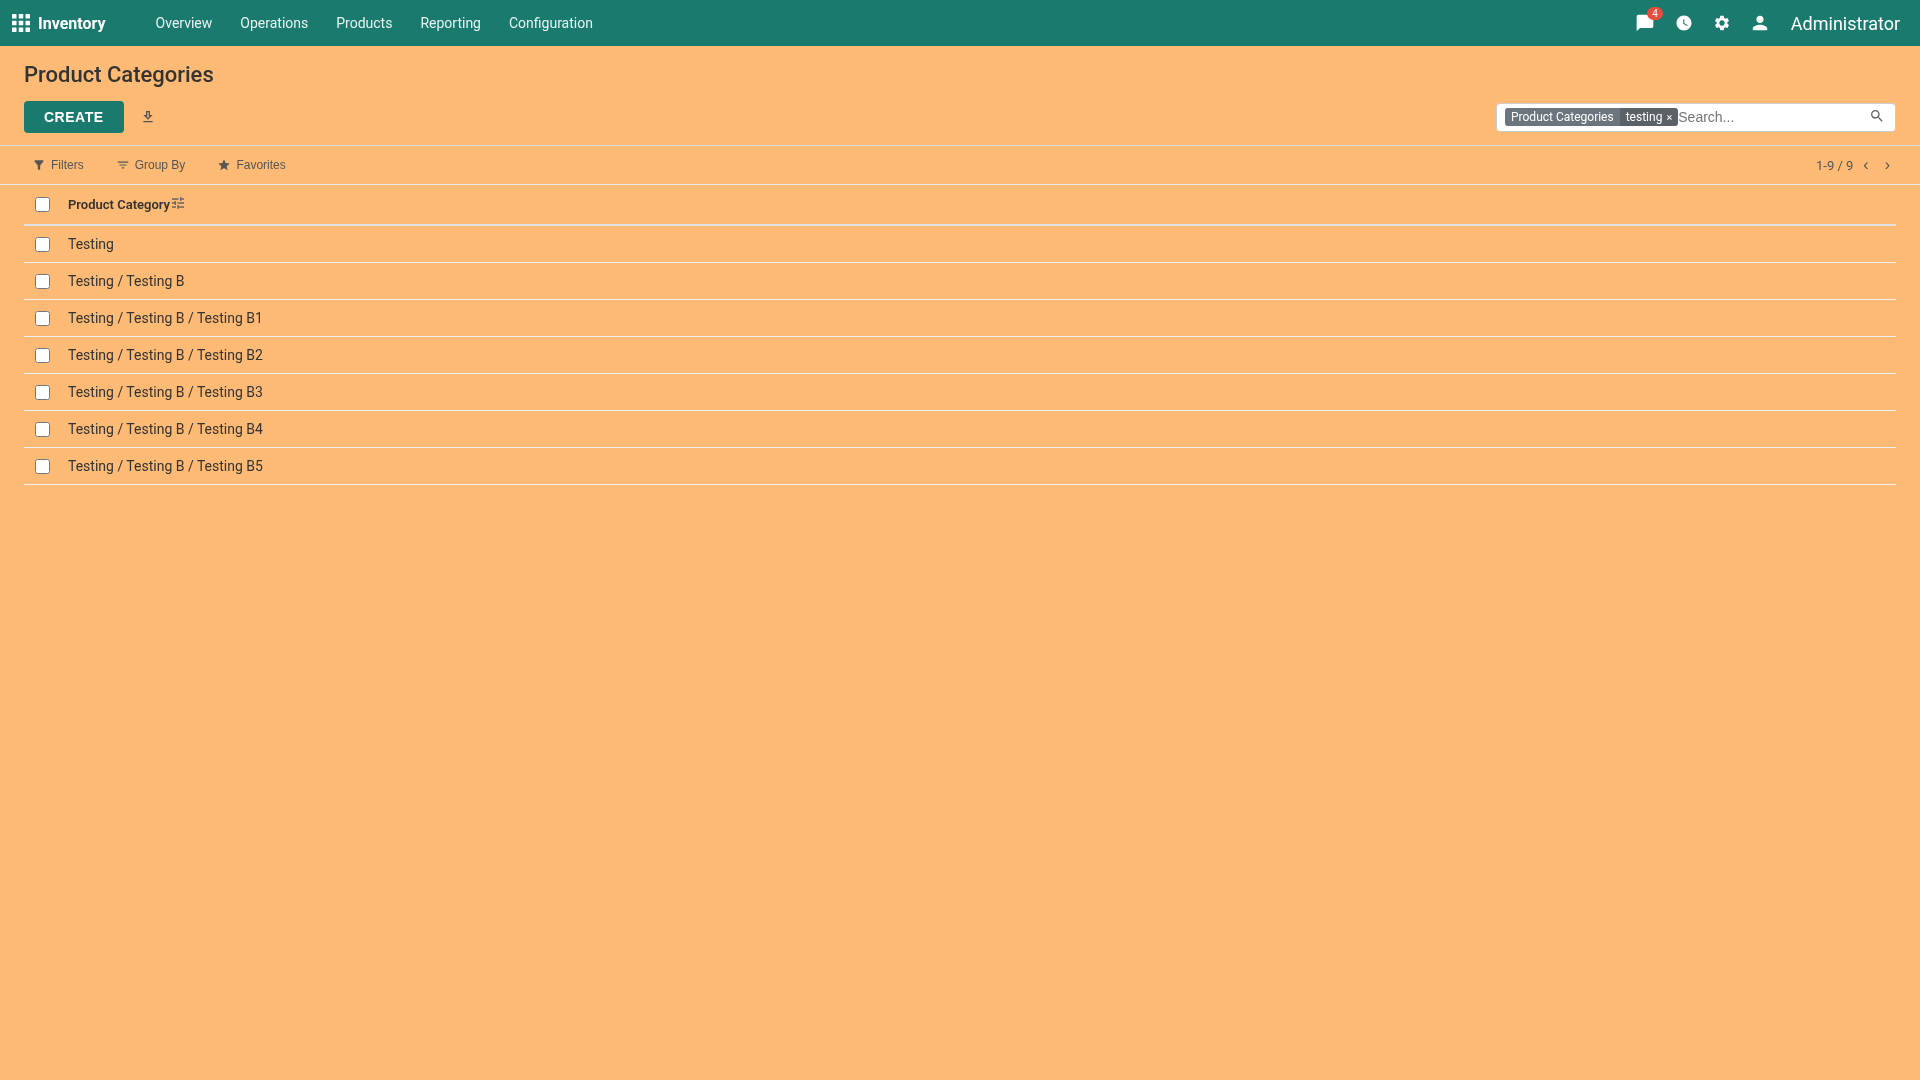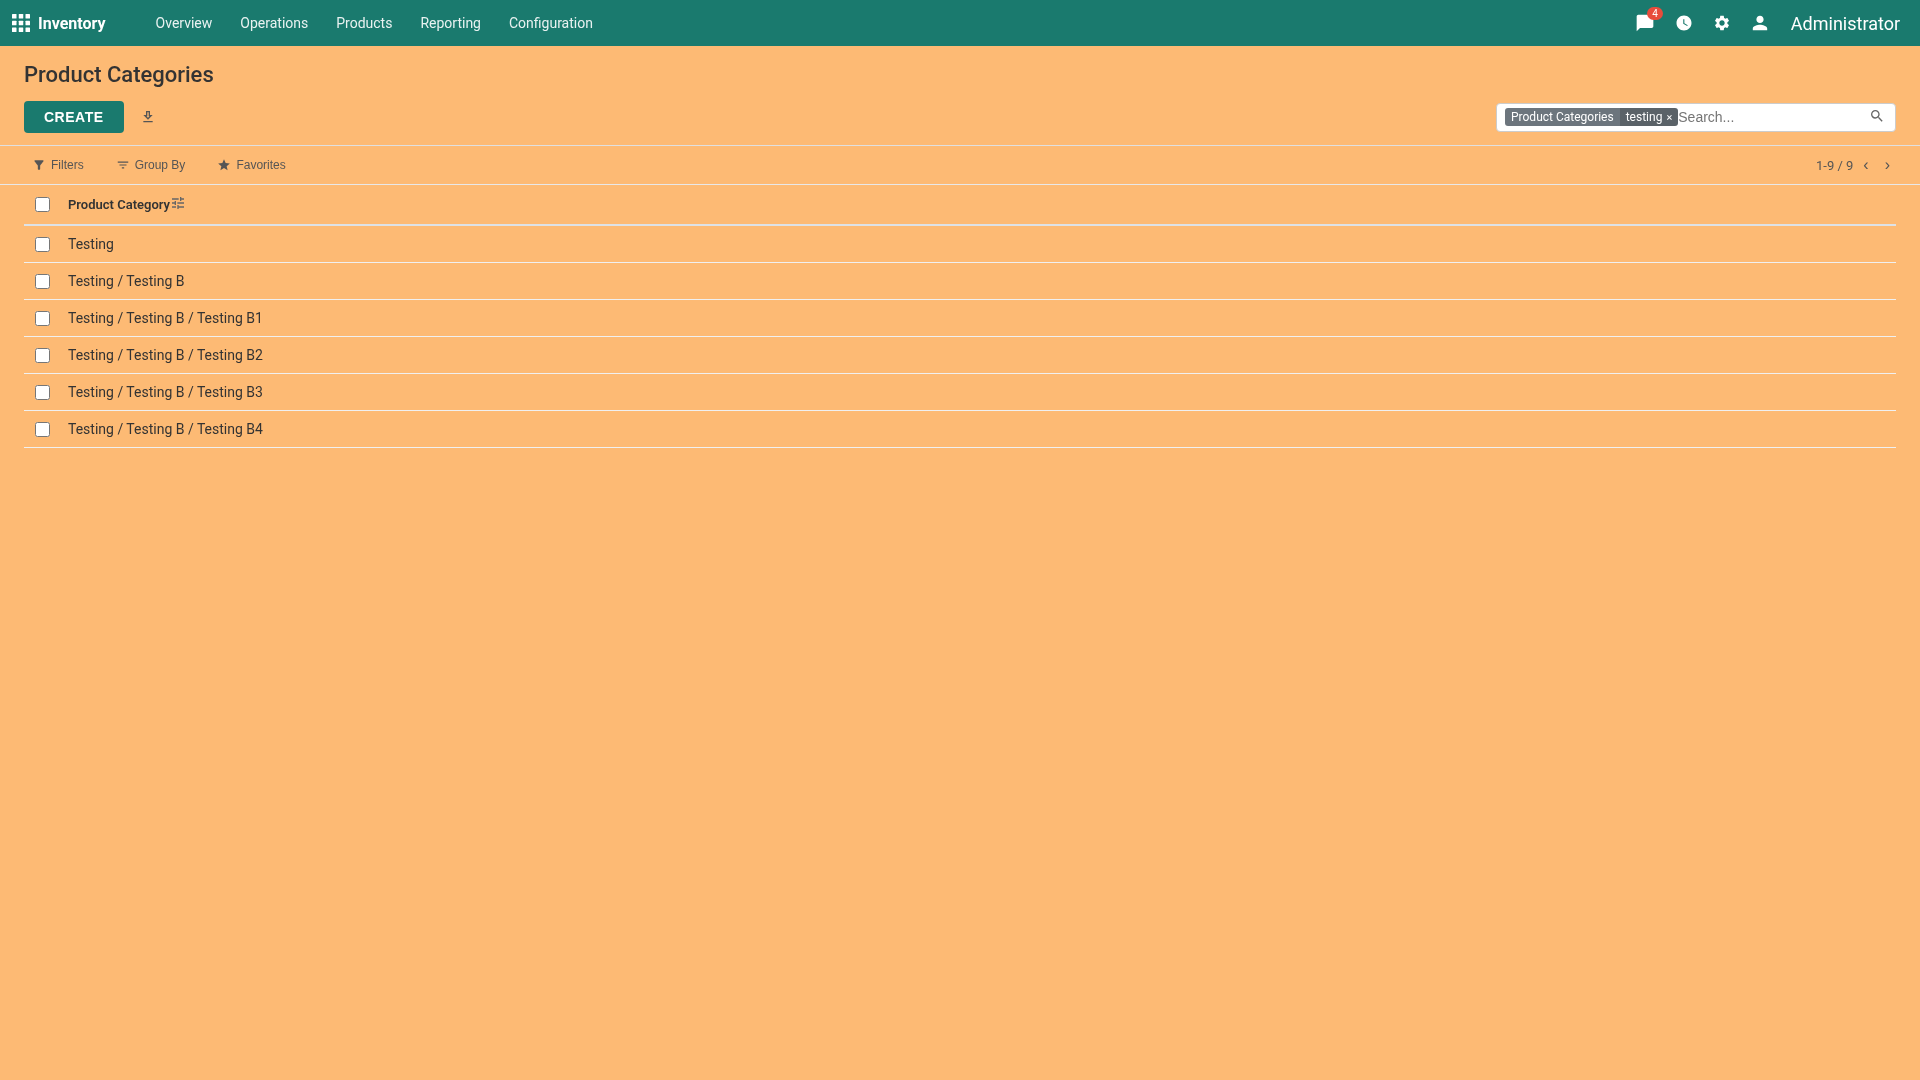--- a/index.html
+++ b/index.html
@@ -232,16 +232,24 @@
             <td>Testing / Testing B / Testing B3</td>
           </tr>
           <tr style="cursor: pointer;">
             <td class="td-checkbox">
               <div class="checkbox-wrap">
                 <input type="checkbox" style="">
               </div>
             </td>
             <td>Testing / Testing B / Testing B4</td>
           </tr>
+          <tr style="cursor: pointer;">
+            <td class="td-checkbox">
+              <div class="checkbox-wrap">
+                <input type="checkbox" style="">
+              </div>
+            </td>
+            <td>Testing / Testing B / Testing B5</td>
+          </tr>
         </tbody>
     </table>
   </div>
 </div>
 
 </body></html>

